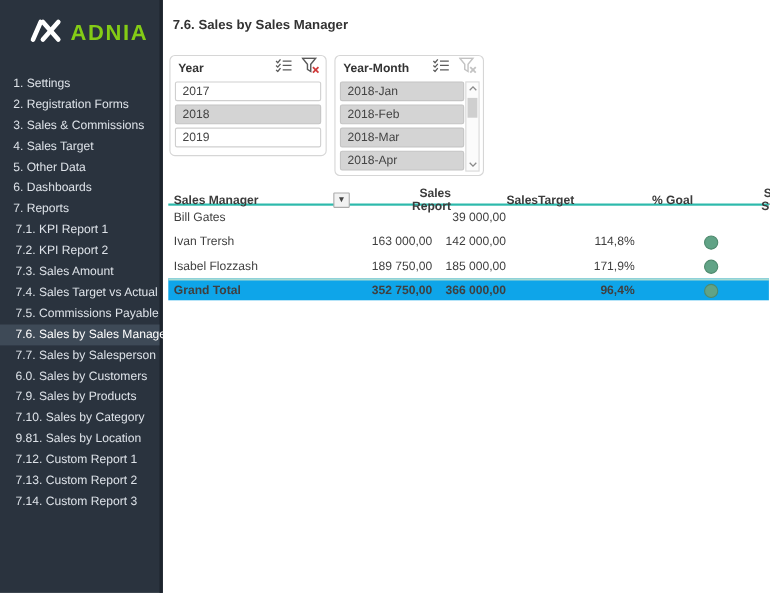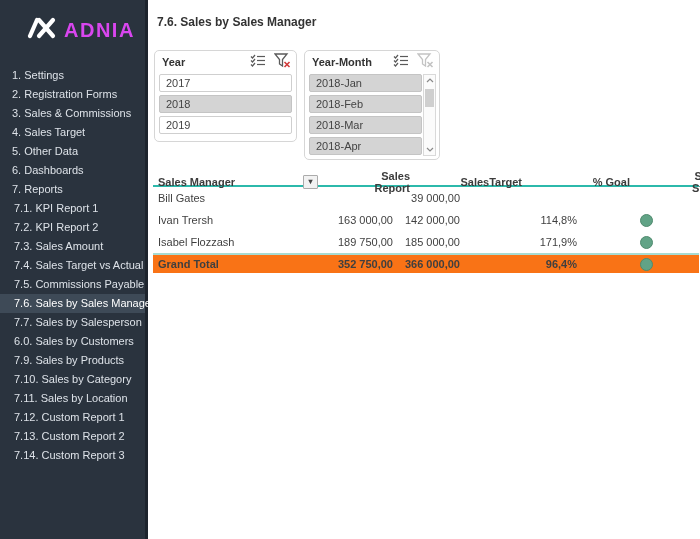--- a/index.html
+++ b/index.html
@@ -4,21 +4,21 @@
 <style>
   * { margin:0; padding:0; box-sizing:border-box; }
   html,body { width:700px; height:539px; overflow:hidden;
     font-family:"Liberation Sans", sans-serif; background:#ffffff; }
   .app { position:relative; width:700px; height:539px; }
 
   
   .sidebar { position:absolute; left:0; top:0; width:148px; height:539px;
     background:#2a333e; border-right:3px solid #1d242d; }
   .logo { display:flex; align-items:center; gap:7px; padding:16px 0 0 27px; }
-  .logo-text { color:#d946ef; font-size:20px; font-weight:bold; letter-spacing:1.5px; }
+  .logo-text { color:#84cc16; font-size:20px; font-weight:bold; letter-spacing:1.5px; }
   .nav { margin-top:22px; }
   .nav-item { height:19px; line-height:19px; font-size:11px; color:#dde2e8;
     padding-left:12px; white-space:nowrap; cursor:pointer; }
   .nav-item.indent { padding-left:14px; }
   .nav-item.selected { background:#3e4a57; color:#ffffff; }
 
   
   .main { position:absolute; left:151px; top:0; width:549px; height:539px; background:#ffffff; }
   .page-title { position:absolute; left:6px; top:15px; font-size:12px; font-weight:bold; color:#333; }
 
@@ -46,21 +46,21 @@
   .t-row { display:grid; grid-template-columns:165px 80px 70px 112px 1fr; align-items:center; }
   .t-head { height:17px; border-bottom:2px solid #2cb9ab;gap:28px; }
   .t-head .c { font-size:11px; font-weight:bold; color:#3c3c3c; }
   .c1 { padding-left:5px; display:flex; align-items:center; justify-content:space-between; }
   .c-r { text-align:right; }
   .hc2 { padding-right:16px; } .hc3 { padding-right:2px; } .hc4 { padding-right:34px; }
   .c5 { text-align:center; }
   .body-row { height:22px; font-size:11px; color:#3f3f3f; }
   .vc2 { padding-right:5px; } .vc3 { padding-right:8px; } .vc4 { padding-right:3px; }
   .sep-teal { border-top:2px solid #a7dbd2; }
-  .grand { background:#f97316; font-weight:bold; height:20px; }
+  .grand { background:#0ea5e9; font-weight:bold; height:20px; }
   .status-dot { display:inline-block; width:13px; height:13px; border-radius:50%;
     background:#61a386; border:1.5px solid #4f8a6e; vertical-align:middle; margin-left:14px; }
   .filter-btn { width:15px; height:14px; border:1px solid #ababab; background:#f2f2f2;
     font-size:8px; color:#444; line-height:12px; text-align:center; cursor:pointer; border-radius:1px; }
 </style>
 </head>
 <body>
 
 <div class="app">
 
@@ -88,21 +88,21 @@
         <div class="nav-item indent">7.1. KPI Report 1</div>
         <div class="nav-item indent">7.2. KPI Report 2</div>
         <div class="nav-item indent">7.3. Sales Amount</div>
         <div class="nav-item indent">7.4. Sales Target vs Actual</div>
         <div class="nav-item indent">7.5. Commissions Payable</div>
         <div class="nav-item indent selected">7.6. Sales by Sales Manager</div>
         <div class="nav-item indent">7.7. Sales by Salesperson</div>
         <div class="nav-item indent">6.0. Sales by Customers</div>
         <div class="nav-item indent">7.9. Sales by Products</div>
         <div class="nav-item indent">7.10. Sales by Category</div>
-        <div class="nav-item indent">7.11. Sales by Location</div>
+        <div class="nav-item indent">9.81. Sales by Location</div>
         <div class="nav-item indent">7.12. Custom Report 1</div>
         <div class="nav-item indent">7.13. Custom Report 2</div>
         <div class="nav-item indent">7.14. Custom Report 3</div>
       </div>
   </div>
 
   <div class="main">
     <div class="page-title">7.6. Sales by Sales Manager</div>
 
     <div class="slicer slicer-1">

